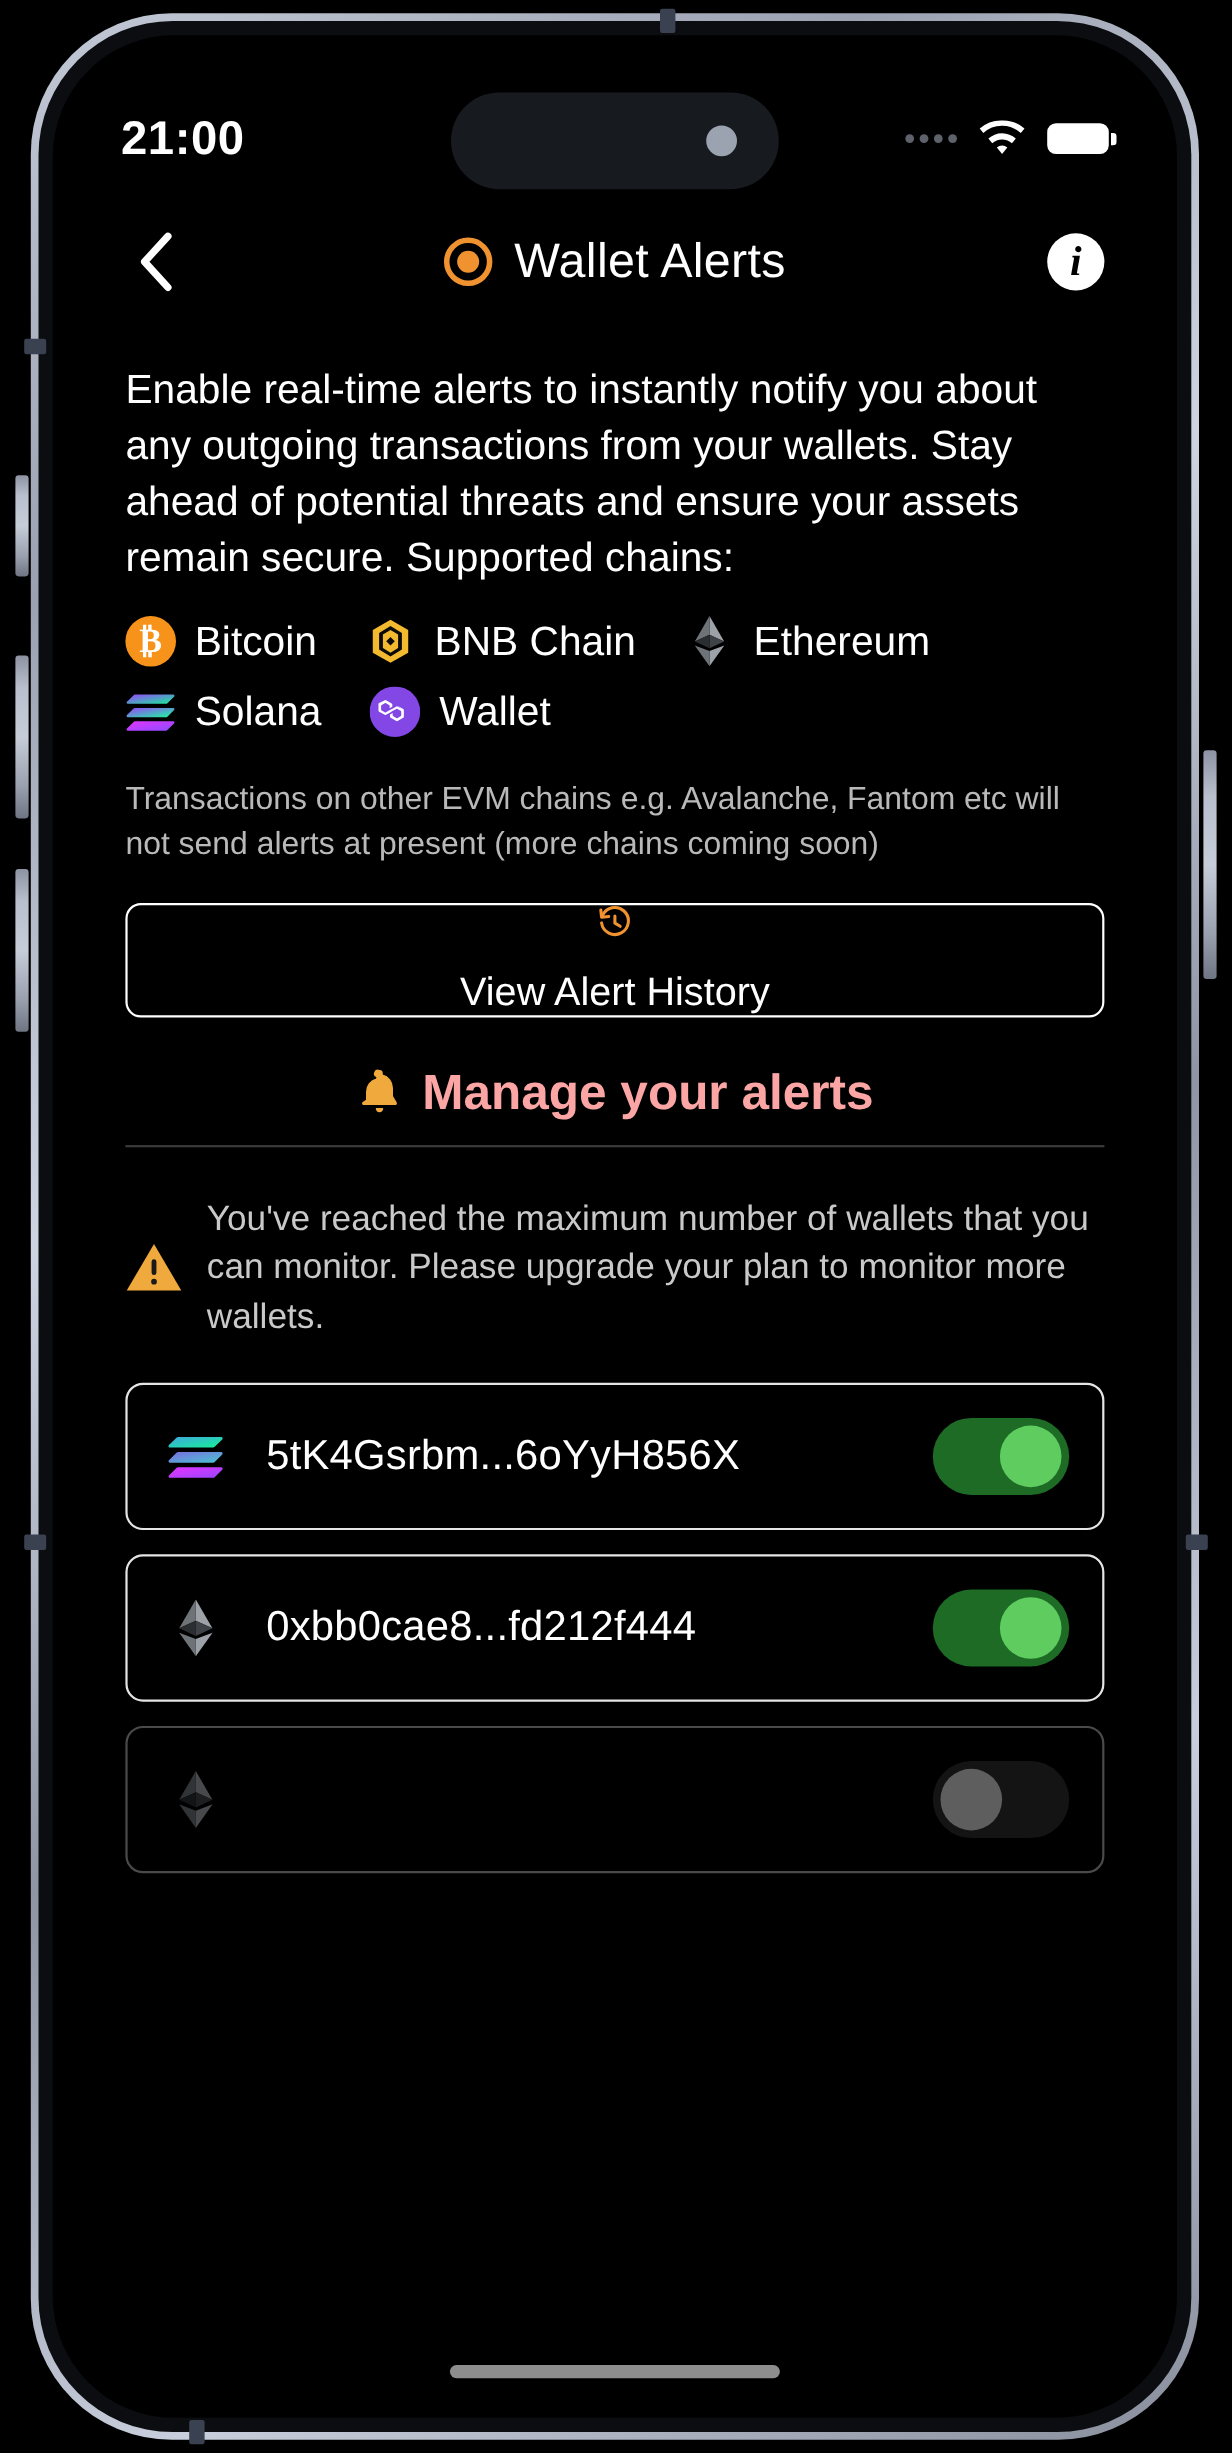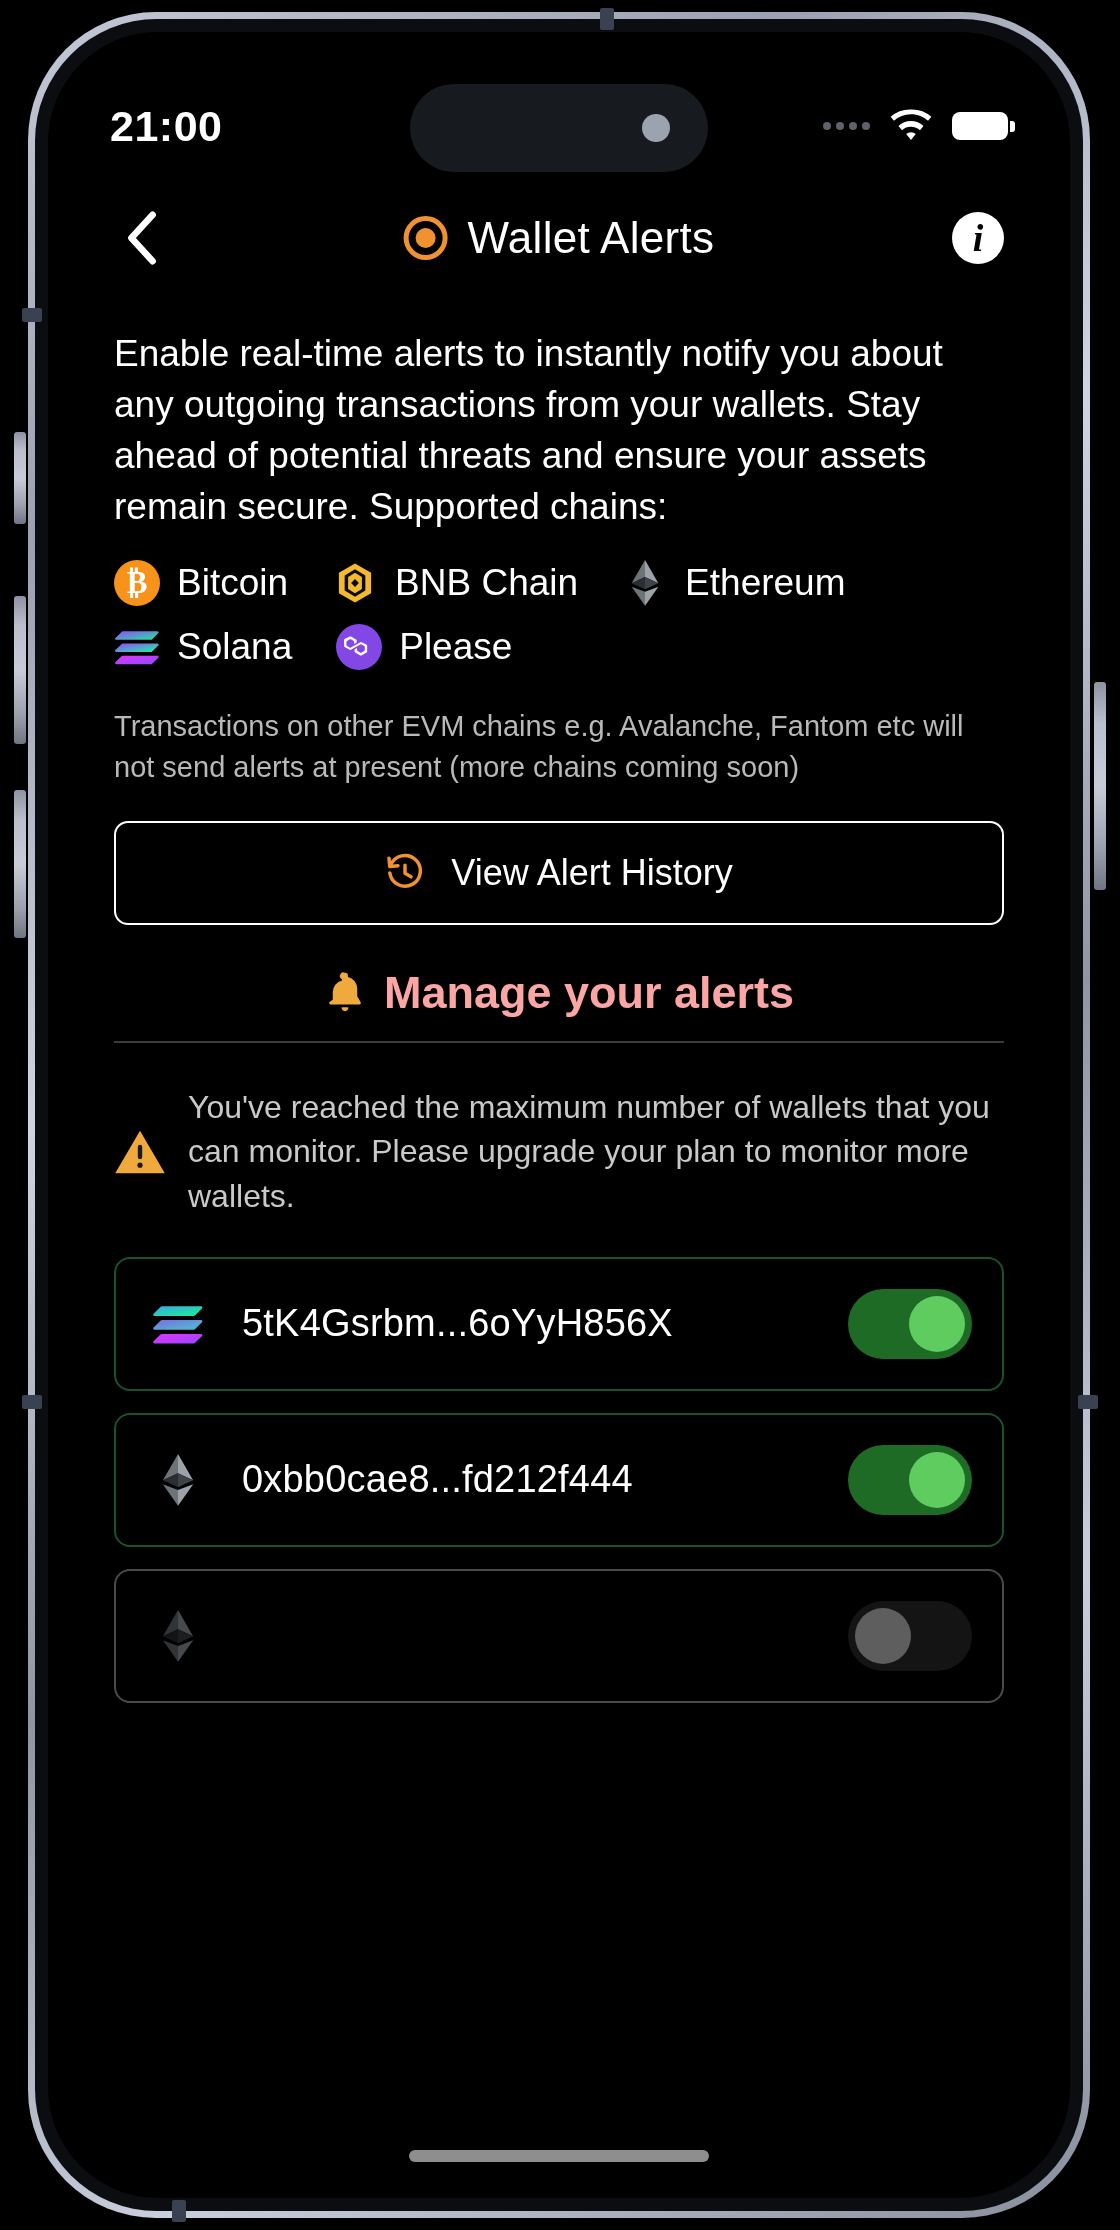--- a/index.html
+++ b/index.html
@@ -217,20 +217,21 @@
   .alert-history-btn {
     margin-top: 32px;
     width: 100%;
     height: 104px;
     border: 2px solid #ffffff;
     border-radius: 14px;
     background: transparent;
     display:flex; align-items:center; justify-content:center;
     gap: 26px;
     cursor: pointer;
+    flex-direction: column;
   }
   .alert-history-btn .lbl {
     color:#ffffff;
     font-size: 36px;
   }
   .history-ico { width: 40px; height: 40px; display:block; }
 
   .manage-row {
     margin-top: 42px;
     display:flex; align-items:center; justify-content:center;
@@ -258,21 +259,21 @@
   .warning-text {
     color:#c9c9c9;
     font-size: 32px;
     line-height: 1.40;
   }
 
   .wallet-list { margin-top: 38px; display:flex; flex-direction:column; gap: 22px; }
 
   .wallet-row {
     height: 134px;
-    border: 2px solid #14532d;
+    border: 2px solid #e5e5e5;
     border-radius: 16px;
     background: #000;
     display:flex; align-items:center;
     padding: 0 30px 0 36px;
     cursor: pointer;
   }
   .wallet-row.disabled { border-color:#4a4a4a; }
   .wallet-ico { width: 52px; height: 52px; flex:0 0 52px; display:block; }
   .wallet-addr {
     margin-left: 38px;
@@ -426,21 +427,21 @@
             <path d="M7.6 23.6h30.2a1 1 0 0 1 .7 1.7l-5.3 5.2a1.6 1.6 0 0 1-1.1.5H1.9a1 1 0 0 1-.7-1.7l5.3-5.2a1.6 1.6 0 0 1 1.1-.5z" fill="url(#solg3)"></path>
           </svg>
           <div class="chain-name">Solana</div>
         </div>
 
         <div class="chain">
           <svg class="chain-ico" viewBox="0 0 40 40">
             <circle cx="20" cy="20" r="20" fill="#8247e5"></circle>
             <path d="M26.6 16.1l-4.2-2.4a1.4 1.4 0 0 0-1.4 0l-4.2 2.4-2.9 1.6-4.2 2.4a1.4 1.4 0 0 1-1.4 0l-3.3-1.9a1.4 1.4 0 0 1-.7-1.2v-3.7c0-.5.3-1 .7-1.2l3.3-1.9a1.4 1.4 0 0 1 1.4 0l3.3 1.9c.4.3.7.7.7 1.2v2.4l2.9-1.7v-2.4c0-.5-.3-1-.7-1.2l-6.1-3.5a1.4 1.4 0 0 0-1.4 0L2.1 9.9c-.5.3-.7.7-.7 1.2v7.1c0 .5.3 1 .7 1.2l6.2 3.5a1.4 1.4 0 0 0 1.4 0l4.2-2.4 2.9-1.7 4.2-2.4a1.4 1.4 0 0 1 1.4 0l3.3 1.9c.4.3.7.7.7 1.2v3.7c0 .5-.3 1-.7 1.2l-3.3 1.9a1.4 1.4 0 0 1-1.4 0l-3.3-1.9a1.4 1.4 0 0 1-.7-1.2v-2.4l-2.9 1.7v2.4c0 .5.3 1 .7 1.2l6.2 3.5a1.4 1.4 0 0 0 1.4 0l6.2-3.5c.4-.3.7-.7.7-1.2v-7.1c0-.5-.3-1-.7-1.2l-6.2-3.6z" fill="#fff" transform="translate(6,6) scale(0.72)"></path>
           </svg>
-          <div class="chain-name">Please</div>
+          <div class="chain-name">Wallet</div>
         </div>
 
       </div>
 
       <div class="disclaimer">Transactions on other EVM chains e.g. Avalanche, Fantom etc will not send alerts at present (more chains coming soon)</div>
 
       <div class="alert-history-btn">
         <svg class="history-ico" viewBox="0 0 24 24">
           <path d="M3.5 7.2A9.2 9.2 0 1 1 2.9 12" fill="none" stroke="#f0922f" stroke-width="2.1" stroke-linecap="round"></path>
           <polyline points="2.4,3.2 2.9,8.1 7.8,7.6" fill="none" stroke="#f0922f" stroke-width="2.1" stroke-linecap="round" stroke-linejoin="round"></polyline>

